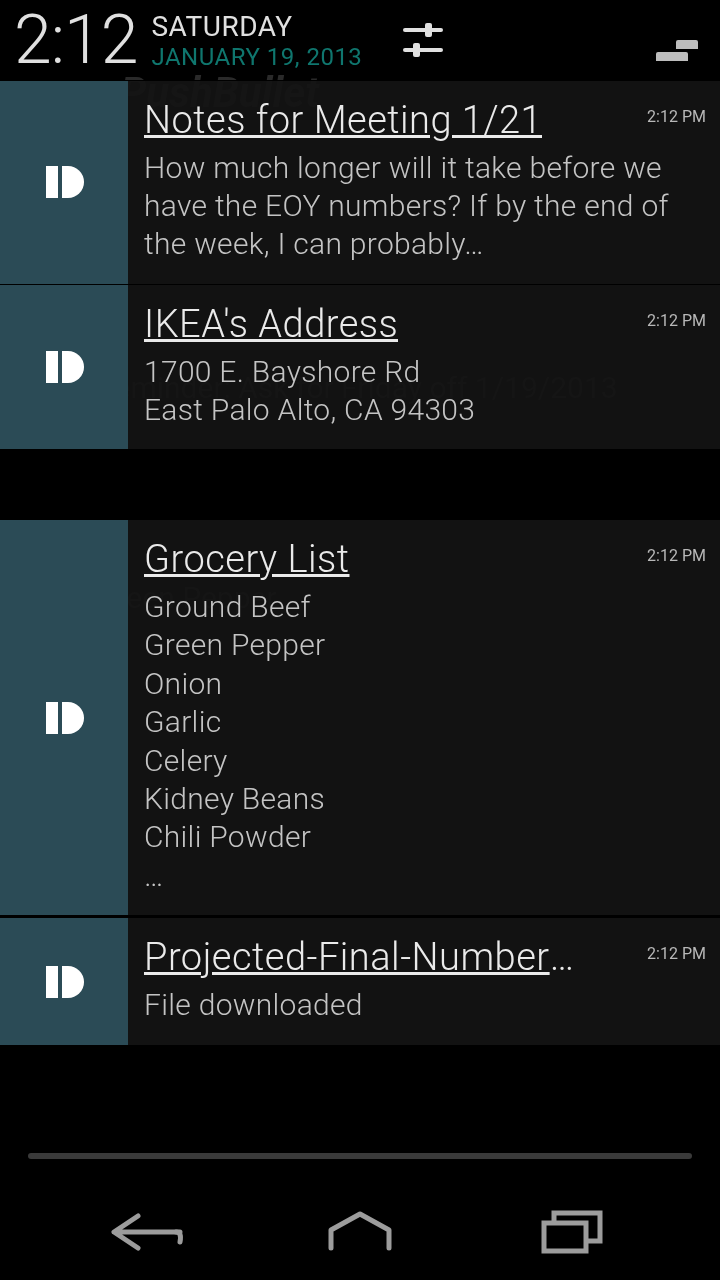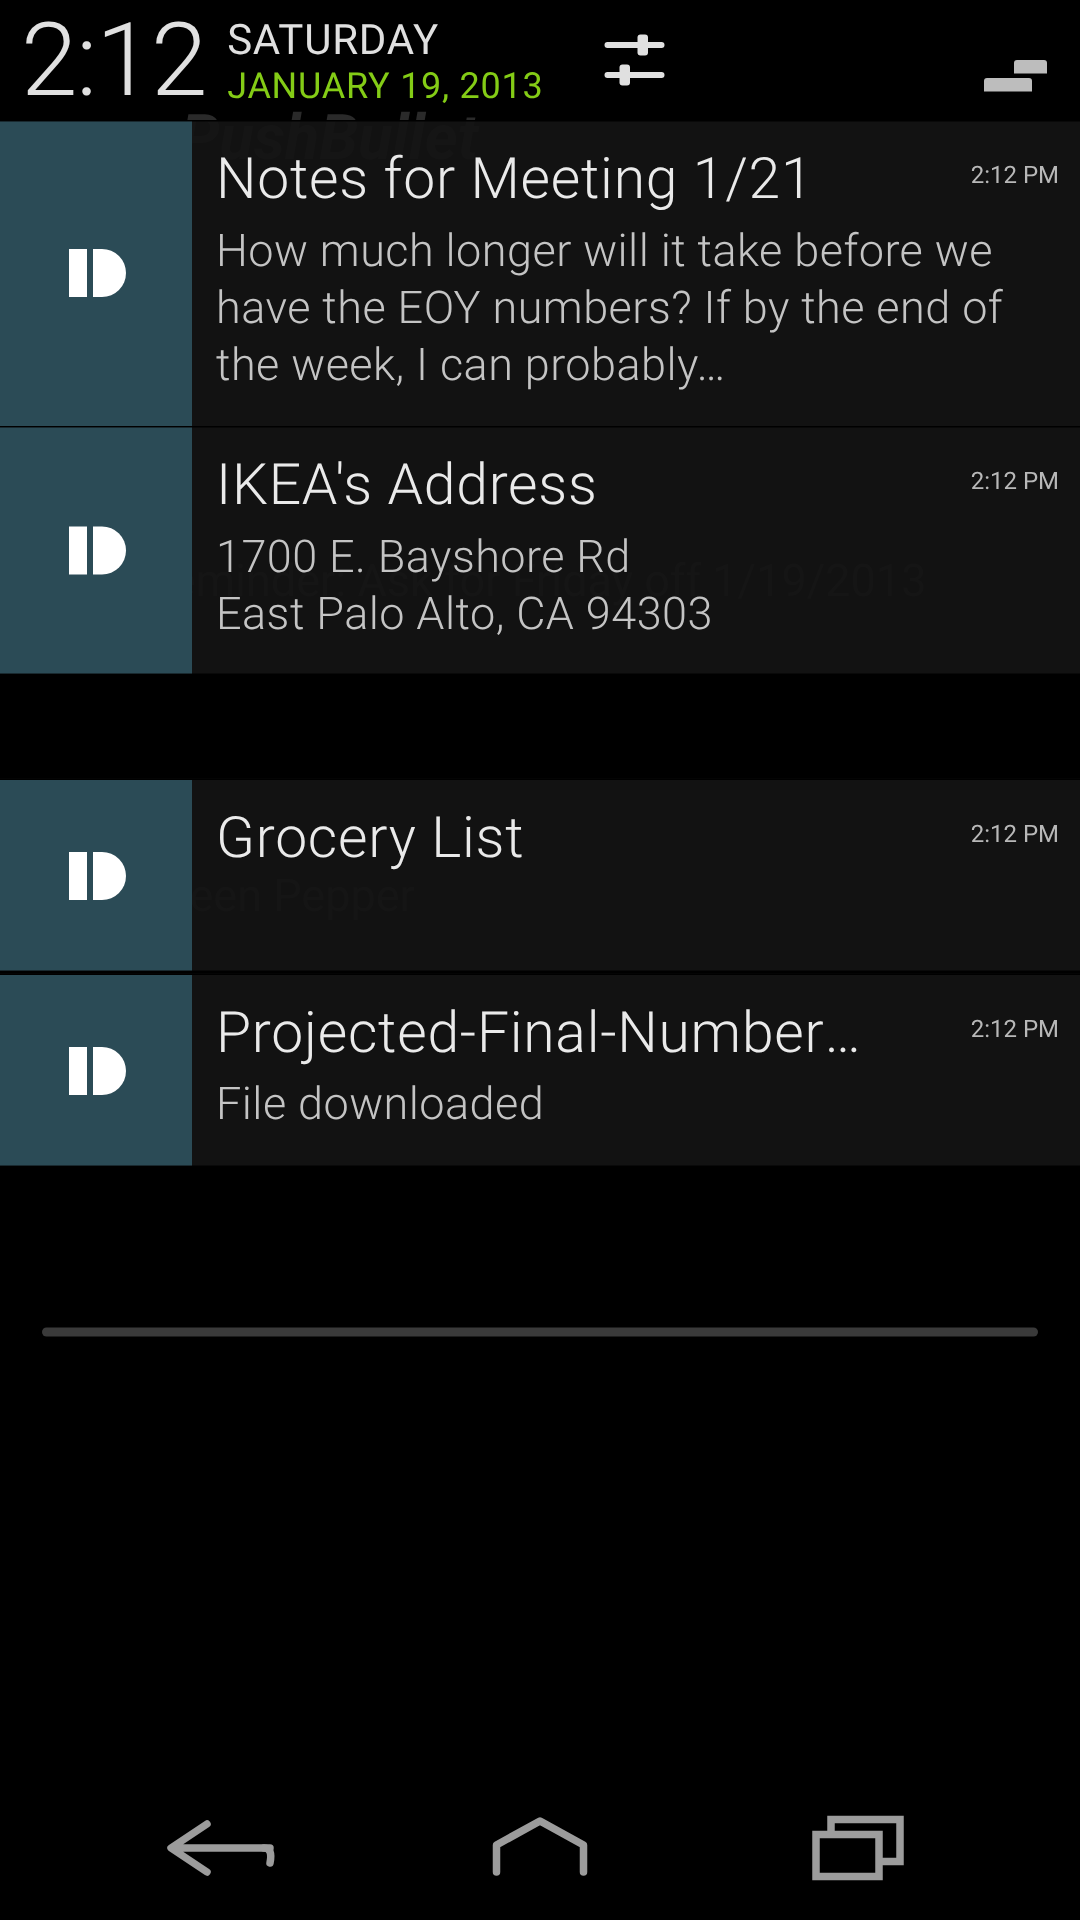--- a/index.html
+++ b/index.html
@@ -36,21 +36,21 @@
   }
   .datecol .dow {
     font-size: 28px;
     font-weight: 400;
     color: #e0e0e0;
     letter-spacing: 0.5px;
   }
   .datecol .date {
     font-size: 24px;
     font-weight: 400;
-    color: #84cc16;
+    color: #0f766e;
     letter-spacing: 0.5px;
   }
   .settings-btn {
     margin-left: 38px;
     width: 46px;
     height: 46px;
     display: flex;
     align-items: center;
     justify-content: center;
   }
@@ -118,20 +118,21 @@
   .notif .title {
     font-size: 38px;
     font-weight: 300;
     color: #eaeaea;
     letter-spacing: 0.5px;
     line-height: 1.15;
     white-space: nowrap;
     overflow: hidden;
     text-overflow: ellipsis;
     max-width: 448px;
+    text-decoration: underline;
   }
   .notif .ts {
     font-size: 16px;
     color: #b8b8b8;
     white-space: nowrap;
     padding-top: 8px;
   }
   .notif .content {
     margin-top: 6px;
     font-size: 30px;
@@ -257,20 +258,30 @@
       <svg width="48" height="48" viewBox="0 0 48 48">
         <rect x="6" y="8" width="12" height="32" fill="#fff"></rect>
         <path d="M22 8 h6 a16 16 0 0 1 0 32 h-6 z" fill="#fff"></path>
       </svg>
     </div>
     <div class="body">
       <div class="row1">
         <div class="title">Grocery List</div>
         <div class="ts">2:12 PM</div>
       </div>
+      <div class="content">
+        <span class="line">Ground Beef</span>
+        <span class="line">Green Pepper</span>
+        <span class="line">Onion</span>
+        <span class="line">Garlic</span>
+        <span class="line">Celery</span>
+        <span class="line">Kidney Beans</span>
+        <span class="line">Chili Powder</span>
+        <span class="line">…</span>
+      </div>
     </div>
   </div>
 
   <div class="notif">
     <div class="icon-tile">
       <svg width="48" height="48" viewBox="0 0 48 48">
         <rect x="6" y="8" width="12" height="32" fill="#fff"></rect>
         <path d="M22 8 h6 a16 16 0 0 1 0 32 h-6 z" fill="#fff"></path>
       </svg>
     </div>

